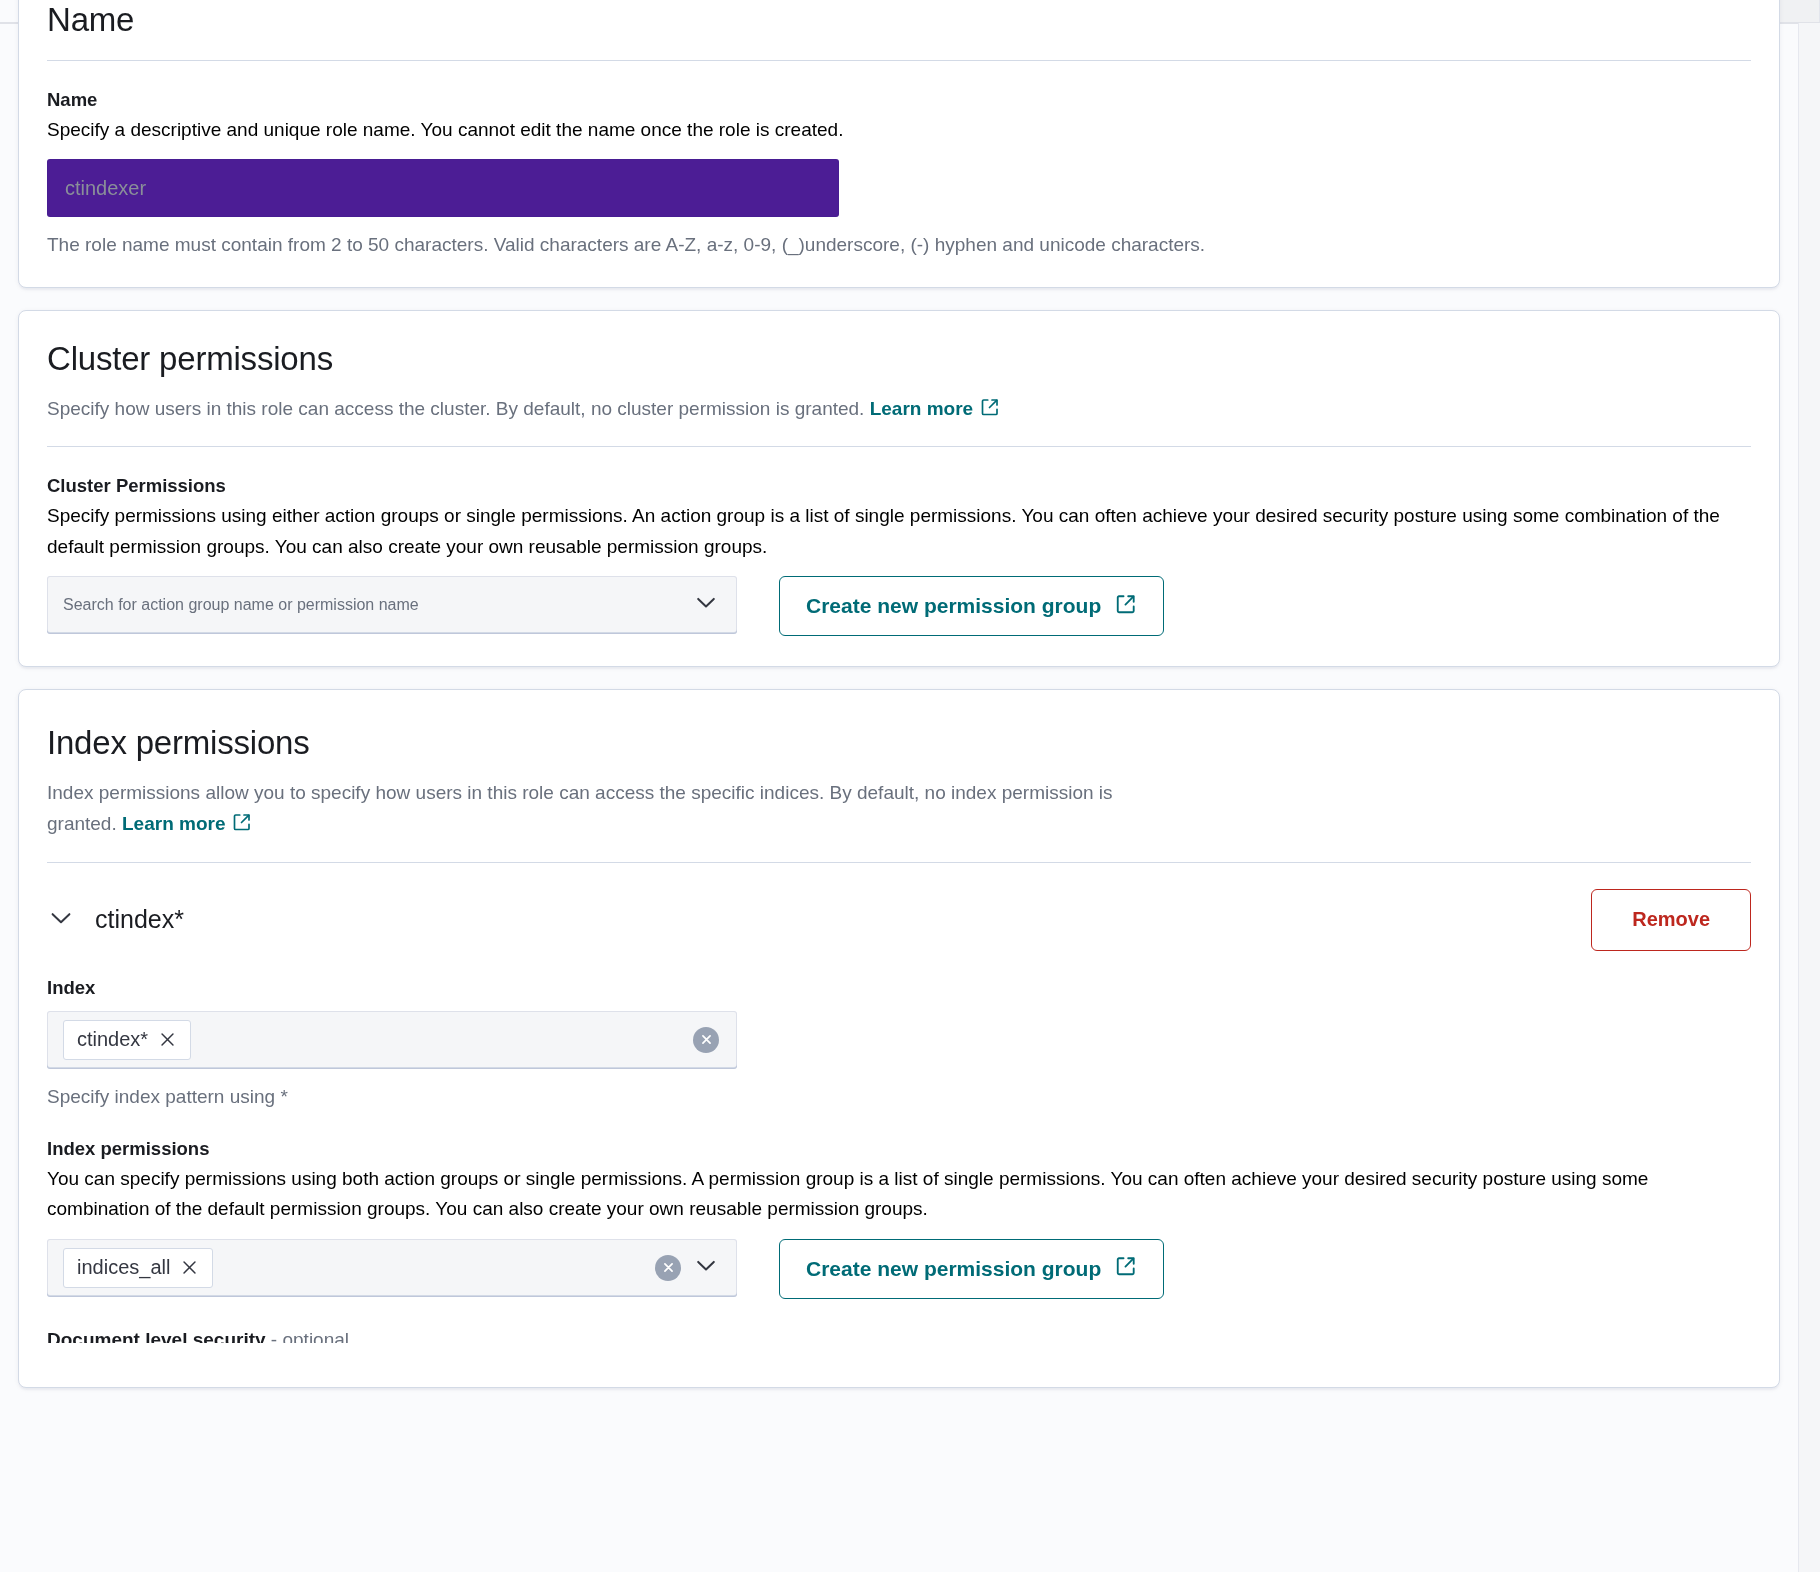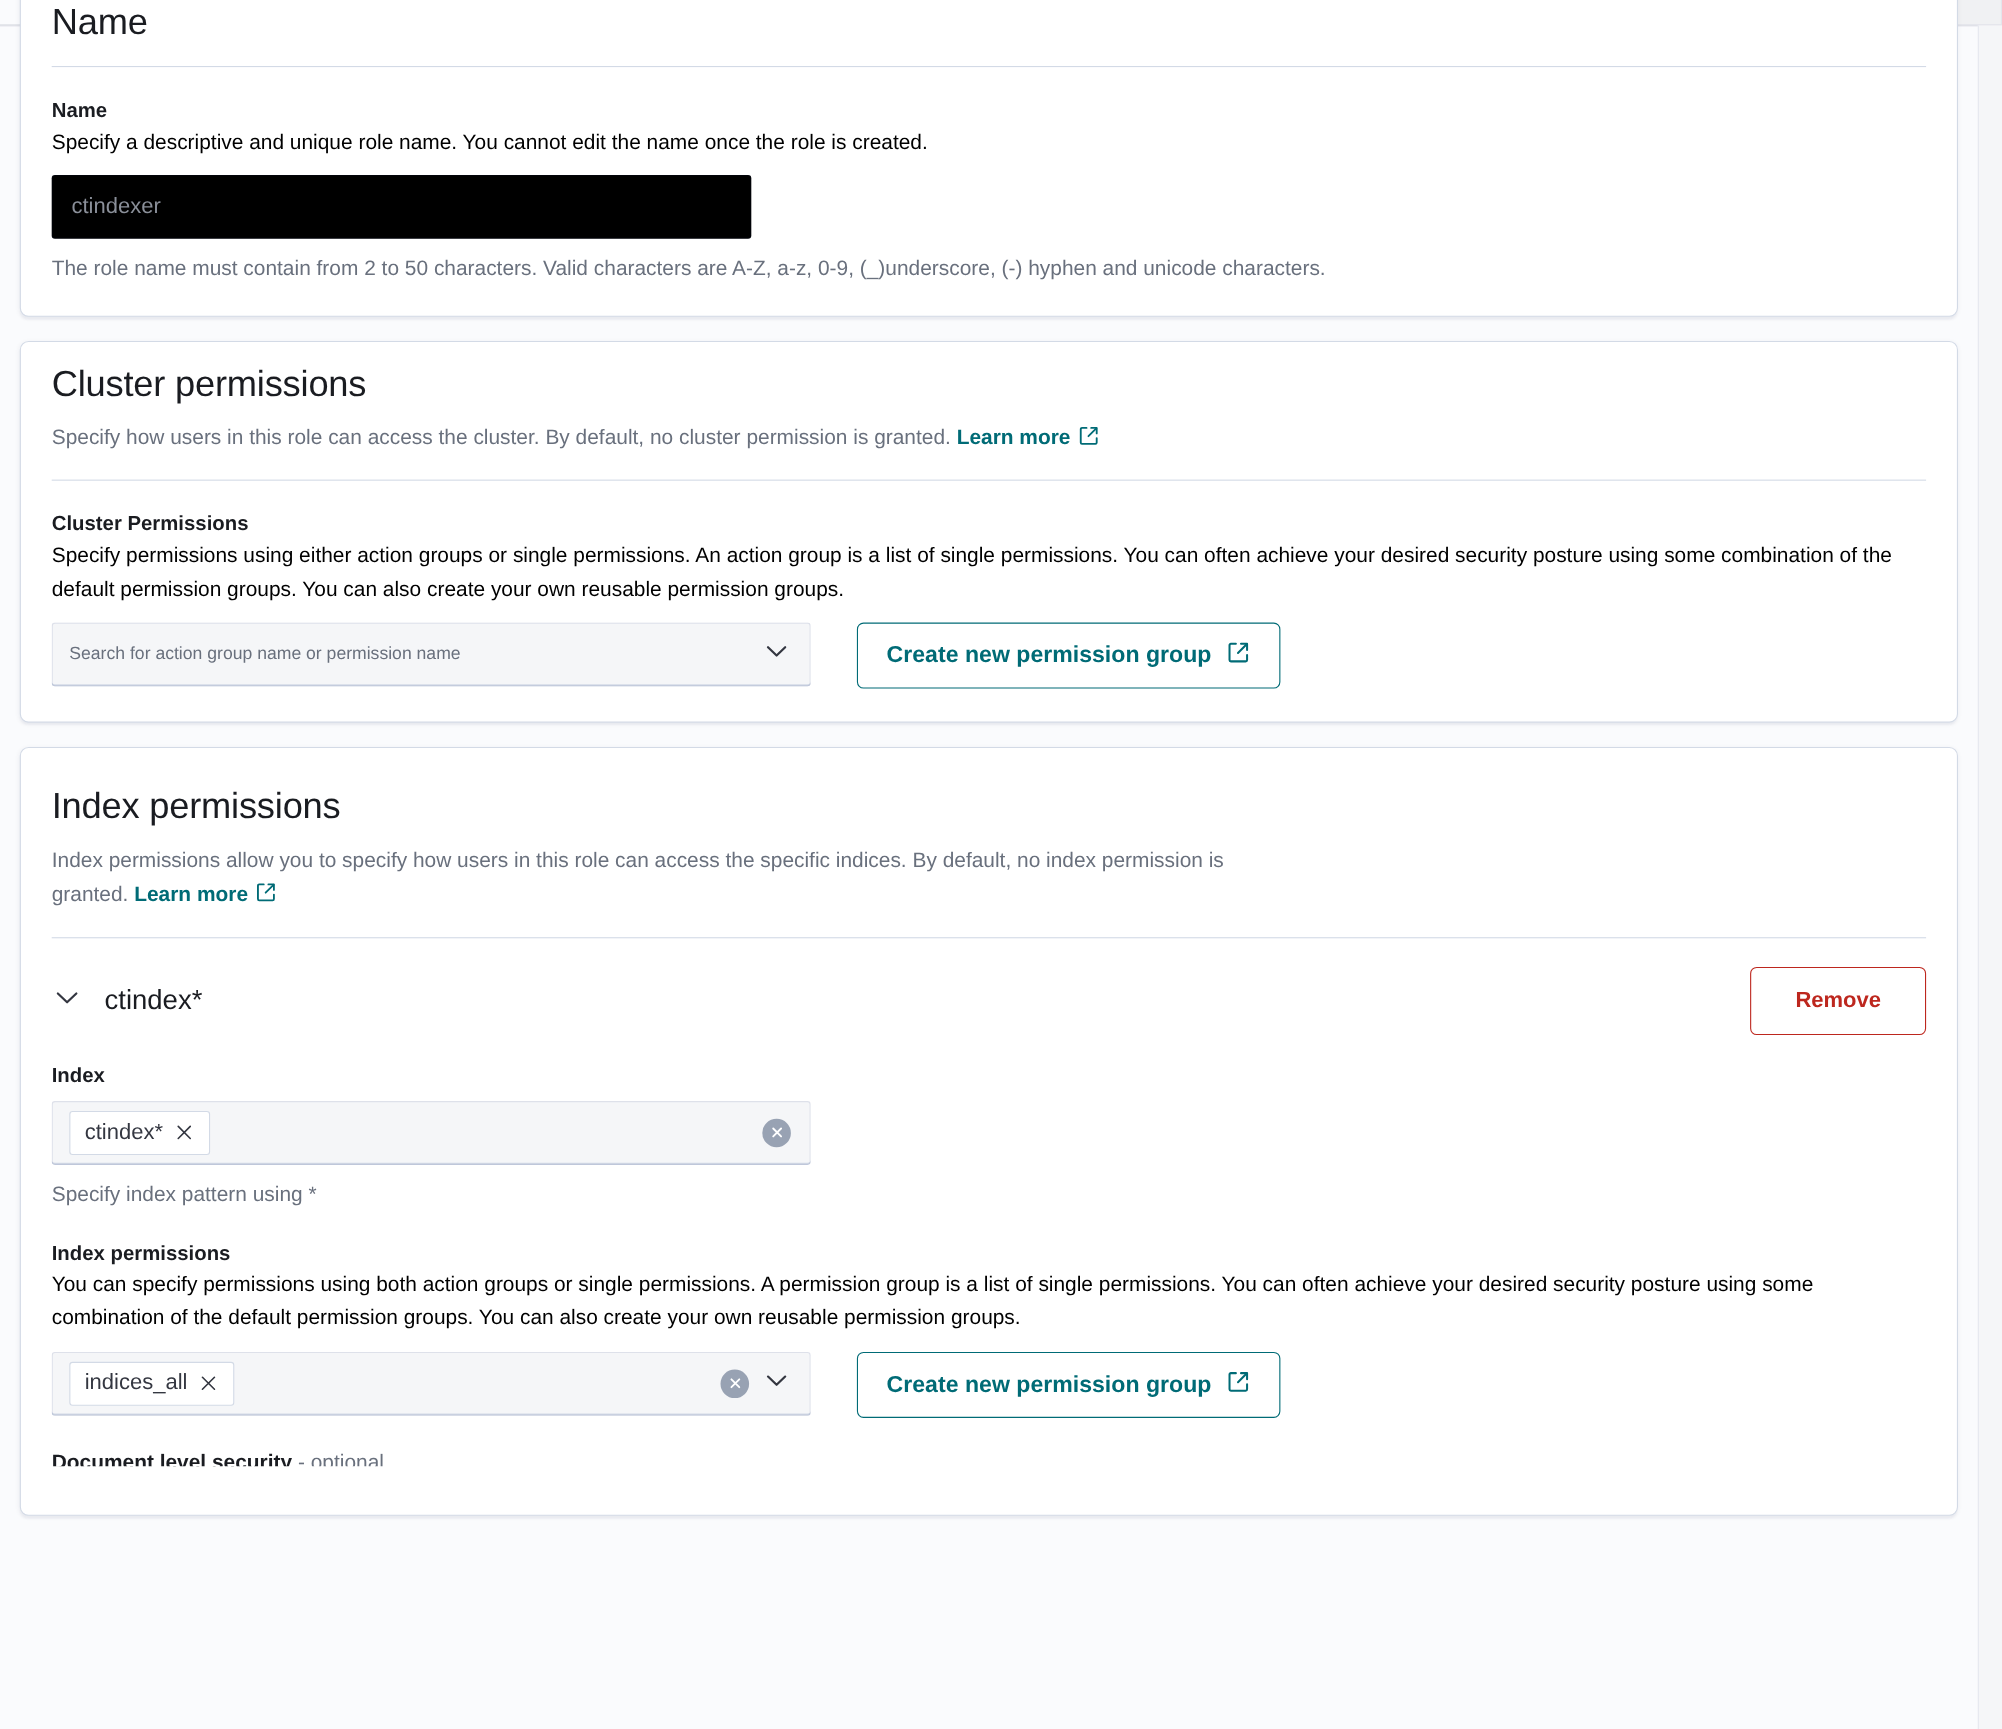--- a/index.html
+++ b/index.html
@@ -58,21 +58,21 @@
   .card {
     position: relative;
     background: #ffffff;
     border: 1px solid #d3dae6;
     border-radius: 8px;
     box-shadow: 0 1px 5px rgba(16,35,67,0.06), 0 3px 2px -1px rgba(16,35,67,0.04);
     margin: 0 18px 22px 18px;
     padding: 0 28px;
   }
   .card.card-name      { margin-top: -58px; padding-top: 58px; padding-bottom: 26px; }
-  .card.card-cluster   { padding-top: 19px; padding-bottom: 30px; }
+  .card.card-cluster   { padding-top: 29px; padding-bottom: 30px; }
   .card.card-index     { padding-top: 34px; padding-bottom: 44px; }
 
   
   .section-title {
     font-size: 33px;
     font-weight: 400;
     color: #1a1c21;
     letter-spacing: -0.2px;
     line-height: 1.18;
   }
@@ -124,23 +124,23 @@
 
   
   .input-row {
     display: flex;
     align-items: flex-start;
     gap: 42px;
     margin-top: 14px;
   }
 
   .text-input {
-    width: 636px;
+    width: 792px;
     height: 58px;
-    background: #000000;
+    background: #4c1d95;
     border: none;
     border-radius: 3px;
     box-shadow: inset 0 0 0 1px rgba(15,39,118,0.08);
     display: flex;
     align-items: center;
     padding: 0 18px;
     font-size: 20px;
     color: #8a8f99;
     cursor: not-allowed;
   }

